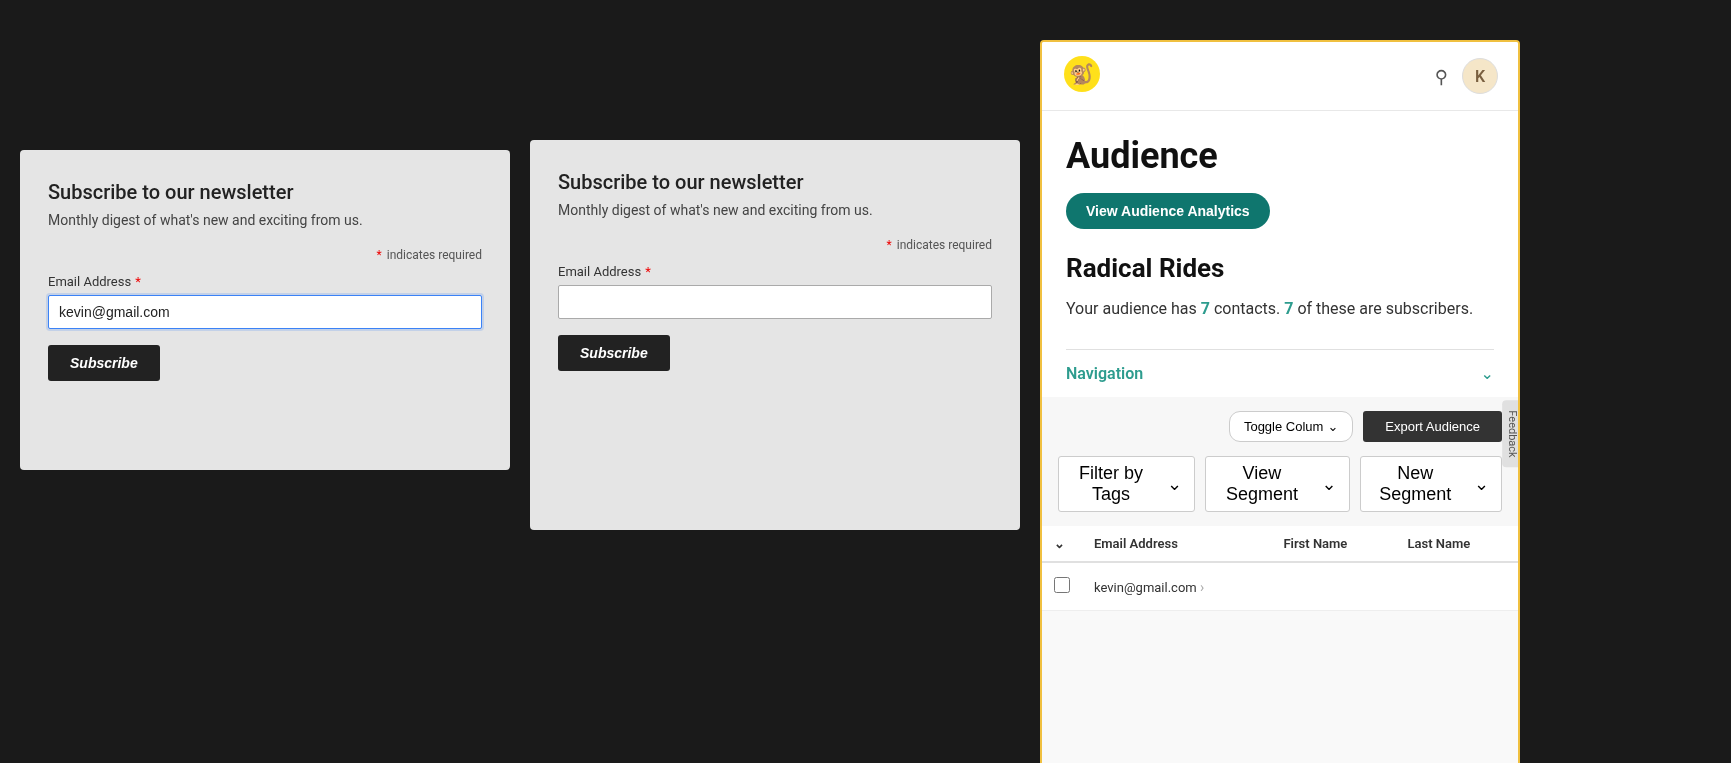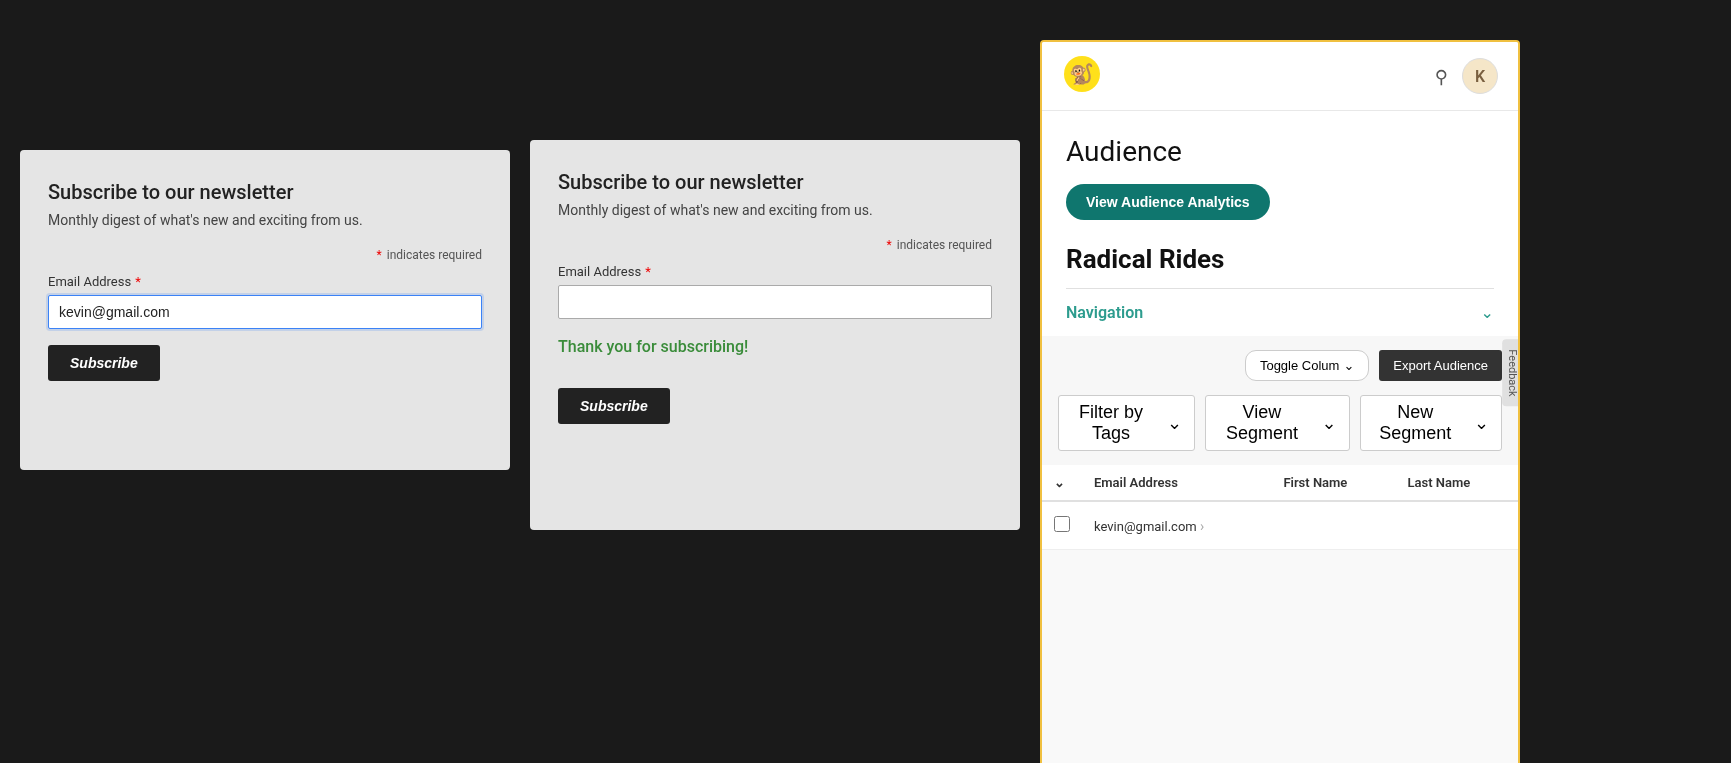--- a/index.html
+++ b/index.html
@@ -161,22 +161,22 @@
       border: 1px solid #ddd;
       cursor: pointer;
     }
 
     .mc-body {
       background: #fff;
       padding: 24px 24px 0 24px;
     }
 
     .mc-title {
-      font-size: 28px;
-      font-weight: 400;
+      font-size: 36px;
+      font-weight: 700;
       color: #111;
       margin-bottom: 16px;
     }
 
     .mc-analytics-btn {
       background: #0f766e;
       color: #fff;
       border: none;
       padding: 10px 20px;
       border-radius: 24px;
@@ -248,21 +248,21 @@
       cursor: pointer;
       display: flex;
       align-items: center;
       gap: 4px;
     }
 
     .mc-export-btn {
       background: #333;
       color: #fff;
       border: none;
-      padding: 7px 14px;
+      padding: 7px 22px;
       font-size: 13px;
       border-radius: 3px;
       cursor: pointer;
     }
 
     .mc-filter-row {
       display: flex;
       gap: 10px;
       padding: 0 16px 14px 16px;
     }
@@ -355,21 +355,20 @@
   <p class="subtitle">Monthly digest of what's new and exciting from us.</p>
   <div class="required-note">
     <span class="star">*</span>
     <span>indicates required</span>
   </div>
   <div class="field-label">
     <span>Email Address</span>
     <span class="star">*</span>
   </div>
   <input type="email" class="email-input" value="" style="">
-  <div class="thank-you">Thank you for subscribing!</div>
   <button class="subscribe-btn">Subscribe</button>
 </div>
 
 <div class="panel-3">
 
   <div class="mc-header">
     <div>
       
       <svg class="mc-logo" viewBox="0 0 40 40" xmlns="http://www.w3.org/2000/svg">
         <ellipse cx="20" cy="20" rx="18" ry="18" fill="#ffe01b"></ellipse>
@@ -379,20 +378,23 @@
     <div class="mc-header-right">
       <span class="mc-search-icon">⚲</span>
       <div class="mc-avatar">K</div>
     </div>
   </div>
 
   <div class="mc-body">
     <h1 class="mc-title">Audience</h1>
     <button class="mc-analytics-btn">View Audience Analytics</button>
     <h2 class="mc-audience-name">Radical Rides</h2>
+    <p class="mc-contacts-text">
+      <span>Your audience has </span><span class="highlight">7</span><span> contacts. </span><span class="highlight">7</span><span> of these are subscribers.</span>
+    </p>
 
     
     <div class="mc-navigation-section">
       <span class="mc-navigation-label">Navigation</span>
       <span class="mc-navigation-chevron">⌄</span>
     </div>
   </div>
 
   <div class="mc-table-area">
     <div class="mc-table-actions">

